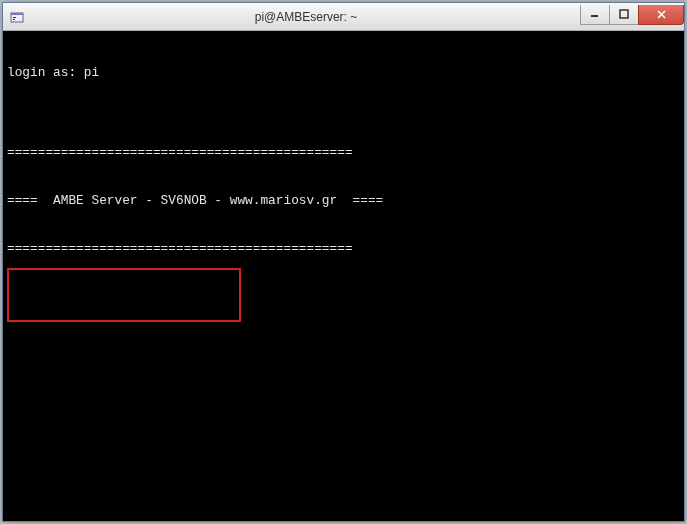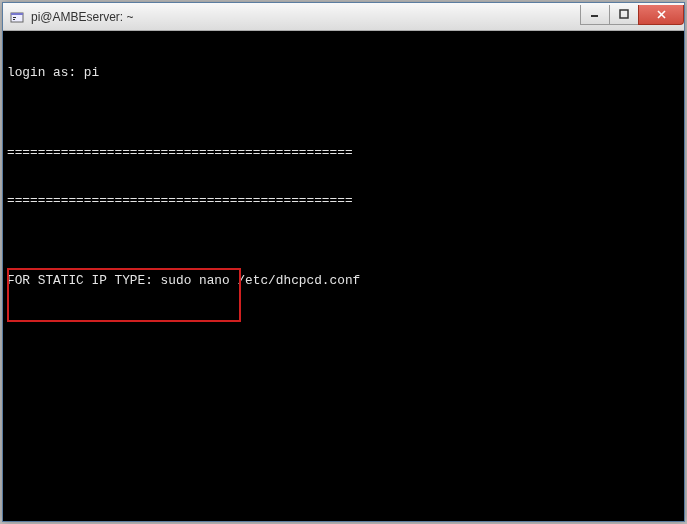--- a/index.html
+++ b/index.html
@@ -33,20 +33,21 @@
       height: 16px;
       margin-right: 6px;
       display: inline-flex;
       align-items: center;
       justify-content: center;
     }
     .titlebar-title {
       font-size: 12px;
       color: #333;
       flex: 1;
+      text-align: center;
     }
     .titlebar-buttons {
       display: flex;
       height: 20px;
       margin-top: -4px;
     }
     .tbtn {
       width: 30px;
       height: 20px;
       border: 1px solid #999;
@@ -118,23 +119,23 @@
             <line x1="9" y1="2" x2="2" y2="9" stroke="#fff" stroke-width="1.6"></line>
           </svg>
       </div>
     </div>
   </div>
 
   <div class="terminal">
     <div class="line">login as: pi</div>
     <div class="line"></div>
     <div class="line">=============================================</div>
+    <div class="line">====  AMBE Server - SV6NOB - www.mariosv.gr  ====</div>
     <div class="line">=============================================</div>
     <div class="line"></div>
-    <div class="line">FOR STATIC IP TYPE: sudo nano /etc/dhcpcd.conf</div>
     <div class="line"></div>
     <div class="line"></div>
     
     
     <div class="line"></div>
     <div class="line"></div>
     
     
     
     <div class="line"></div>

